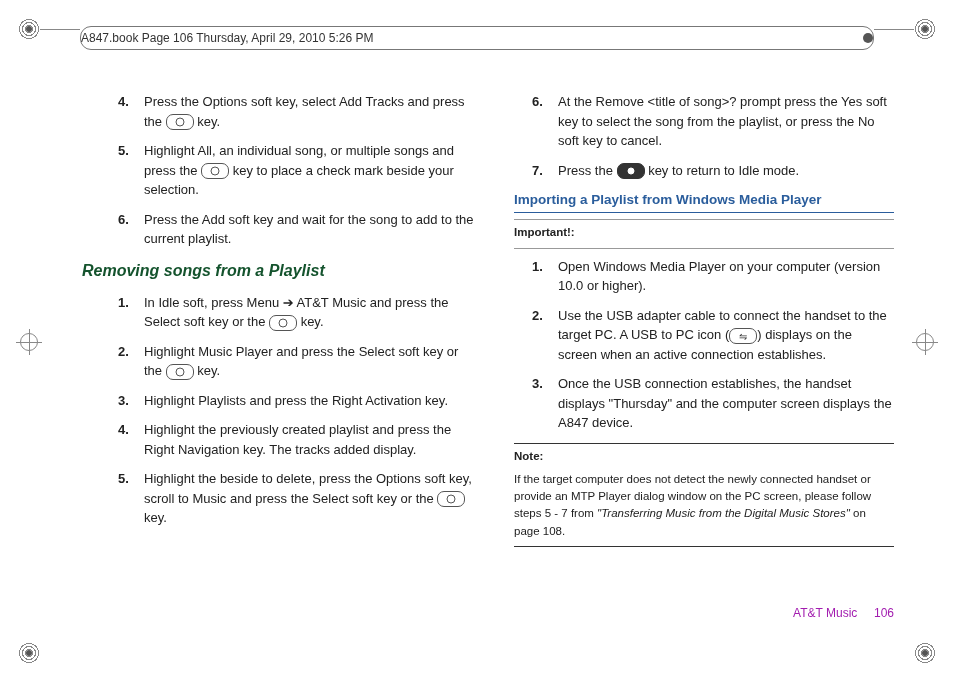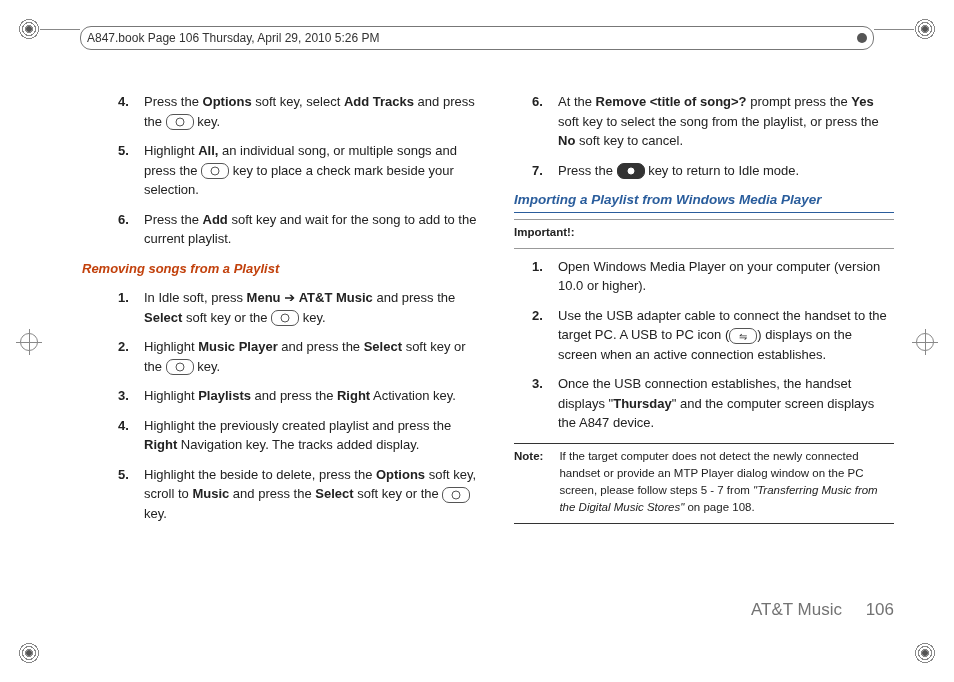--- a/index.html
+++ b/index.html
@@ -30,21 +30,21 @@
   .crop-line-h { position:absolute; height:1px; background:#888; }
   .header-line {
     position: absolute;
     top: 26px;
     left: 80px;
     right: 80px;
     height: 22px;
     border:1px solid #777;
     border-radius: 11px;
     display:flex;align-items:center;
-    padding: 0 6px;
+    padding: 0 0;
     font-size: 12px;
     color:#333;
   }
   .dot {width:10px;height:10px;border-radius:50%;background:#555;margin-left:12px;}
   .side-cross{position:absolute;width:26px;height:26px;}
   .side-cross::before{content:"";position:absolute;left:50%;top:0;bottom:0;width:1px;background:#888;}
   .side-cross::after{content:"";position:absolute;top:50%;left:0;right:0;height:1px;background:#888;}
   .side-cross .c{position:absolute;inset:4px;border:1px solid #888;border-radius:50%;}
   .content {
     position: absolute;
@@ -54,55 +54,54 @@
     bottom: 60px;
     display: flex;
     gap: 34px;
   }
   .col { flex:1; line-height: 1.5; }
   ol.steps { list-style: none; margin:0; padding:0; }
   ol.steps li { display:flex; margin-bottom: 10px; }
   .num { font-weight: bold; min-width: 26px; }
   .body { flex:1; }
   .section-head {
-    color: #c2410c;
+    color: #14532d;
     font-style: italic;
     font-weight: bold;
-    font-size: 13px;
+    font-size: 16px;
     margin: 10px 0 10px -18px;
   }
   .section-head2 {
     color: #2a5d9c;
-    font-style: italic;
     font-weight: bold;
     font-size: 13.5px;
     margin: 6px 0 2px 0;
     border-bottom: 1.5px solid #2a5d9c;
     padding-bottom: 2px;
   }
   .key {
     display: inline-block;
     width: 26px;
     height: 14px;
     border:1px solid #555;
     border-radius: 7px;
     vertical-align: middle;
     position: relative;
     background:#fff;
   }
   .key::after{content:"";position:absolute;left:50%;top:50%;width:7px;height:7px;border:1px solid #555;border-radius:50%;transform:translate(-50%,-50%);}
   .key.dark{background:#333;border-color:#333;}
   .key.dark::after{border-color:#fff;background:#fff;width:5px;height:5px;}
   .key.usb::after{content:"⇋";border:none;width:auto;height:auto;color:#333;font-size:10px;line-height:7px;}
-  b{font-weight:bold;}
-  .note-row{display:flex;gap:16px;font-size:11.5px;margin-top:1px;}
+  b{font-weight:normal;}
+  .note-row{display:flex;gap:6px;font-size:11.5px;margin-top:1px;flex-direction:column;}
   .note-label{font-weight:bold;white-space:nowrap;}
   .hr{border:none;border-top:1px solid #333;margin:6px 0 4px;}
   .hr.gray{border-top-color:#999;}
-  .footer{position:absolute;right:0;bottom:0;font-size:17px;color:#737373;}
+  .footer{position:absolute;right:0;bottom:0;font-size:12px;color:#a21caf;}
   .italic{font-style:italic;}
 </style>
 </head>
 <body>
 
 <div class="corner-mark tl"></div>
 <div class="corner-mark tr"></div>
 <div class="corner-mark bl"></div>
 <div class="corner-mark br"></div>
 <div class="side-cross" style="top:329px;left:16px">

